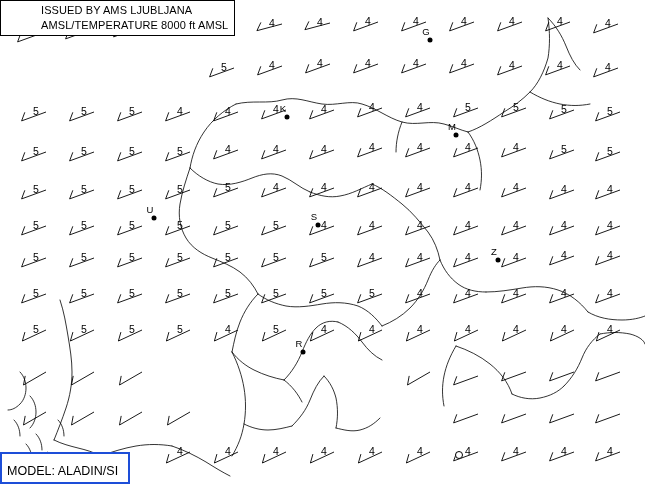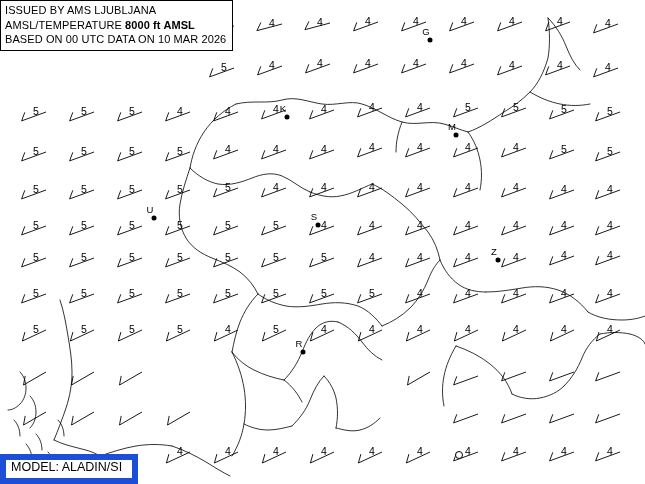--- a/index.html
+++ b/index.html
@@ -17,27 +17,27 @@
     position:absolute;left:0;top:0;
     background:#fff;
     border:1px solid #000;
     padding:2px 6px 3px 4px;
     font-size:11px;
     line-height:14.5px;
     color:#000;
     white-space:nowrap;
     z-index:20;
   }
-  .legend div{letter-spacing:0.1px;}
-  .legend .b{font-weight:bold;}
+  .legend div{letter-spacing:0.1px;margin-left:36px;}
+  .legend .b{font-weight:normal;}
   .model{
     position:absolute;left:0;bottom:0;
     background:#fff;
-    border:6px solid #1d4ed8;
-    padding:0 10px 4px 5px;
+    border:2px solid #1d4ed8;
+    padding:10px 10px 4px 5px;
     font-size:12.5px;
     color:#000;
     white-space:nowrap;
     z-index:20;
   }
   .temp{
     position:absolute;
     font-size:10.5px;
     color:#000;
     transform:translate(-50%,-50%);
@@ -812,20 +812,19 @@
       <div class="city-dot" style="left: 430px; top: 40px;"></div>
       <div class="city-label" style="left: 426px; top: 31px;">G</div>
       <div class="circle-sym" style="left: 459px; top: 455px;"></div>
     </div>
 
   <div class="legend">
     <div>ISSUED BY AMS LJUBLJANA</div>
     <div>
       <span>AMSL/TEMPERATURE </span><span class="b">8000 ft AMSL</span>
     </div>
-    <div>BASED ON 00 UTC DATA ON 10 MAR 2026</div>
   </div>
 
   <div class="model">
     <span>MODEL: ALADIN/SI</span>
   </div>
 
 </div>
 
 </body></html>

